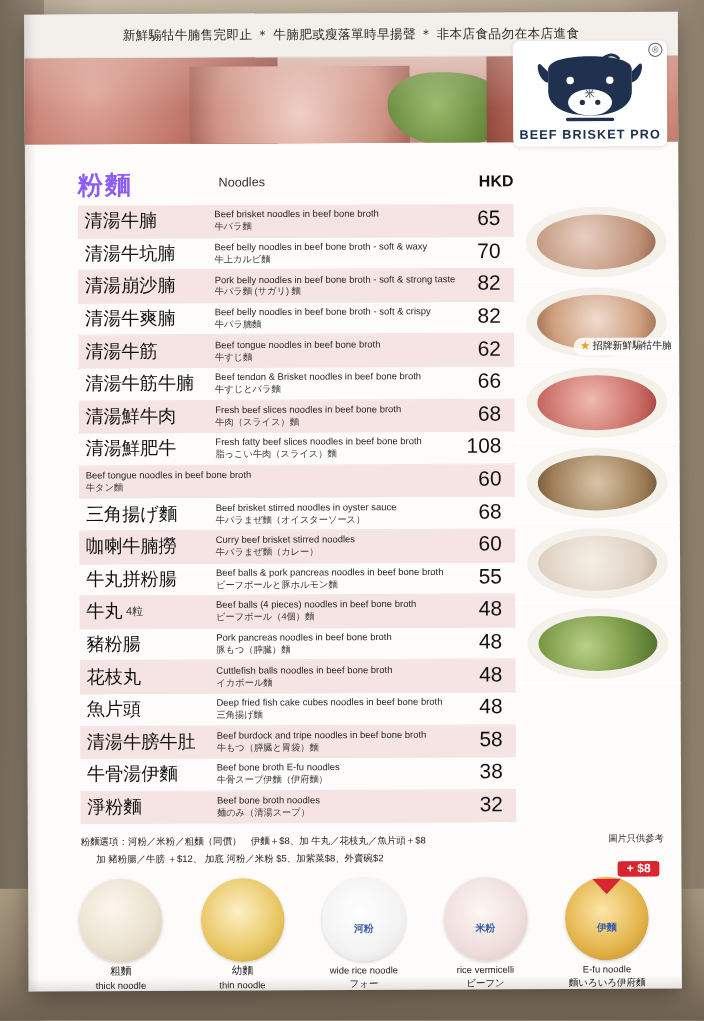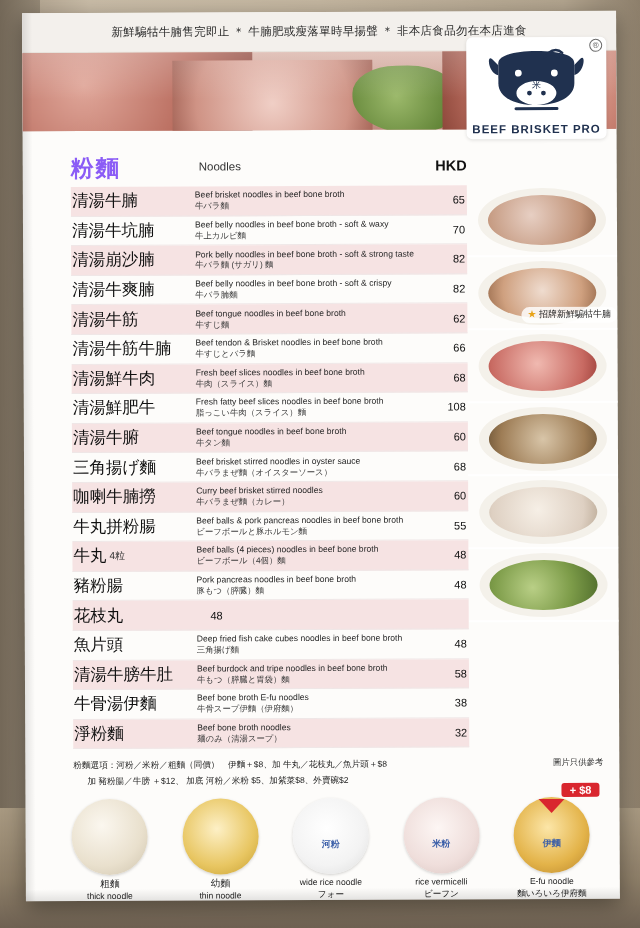--- a/index.html
+++ b/index.html
@@ -54,21 +54,21 @@
   #hero .shine { position:absolute; inset:0;
     background:linear-gradient(180deg, rgba(255,255,255,.22), rgba(255,255,255,0) 60%); }
 
   
   #logo-wrap { position:absolute; right:10px; top:26px; width:140px; text-align:center; z-index:6; }
   #logo-card { background:#ffffff; border-radius:6px; padding:6px 4px 4px;
     box-shadow:0 1px 4px rgba(0,0,0,.12); }
   #logo-badge { position:absolute; right:4px; top:2px; width:13px; height:13px;
     border:1px solid #6b6b6b; border-radius:50%; font-size:8px; line-height:11px; color:#555; }
   .cow { width:104px; height:72px; margin:0 auto; position:relative; }
-  #logo-text { font-size:11.5px; font-weight:bold; letter-spacing:1px; color:#20314f; margin-top:8px; }
+  #logo-text { font-size:11.5px; font-weight:bold; letter-spacing:1px; color:#20314f; margin-top:2px; }
 
   
   #content { position:absolute; left:0; top:118px; right:0; bottom:0; }
 
   
   #photo-col { position:absolute; right:0; top:55px; width:150px; }
   .food-photo { height:73px; position:relative; overflow:hidden; border-bottom:2px solid #fff; }
   .fp-plate { position:absolute; left:50%; top:50%; transform:translate(-50%,-50%);
     width:128px; height:64px; border-radius:50%; background:#f4f1ea; }
   .fp-inner { position:absolute; left:50%; top:50%; transform:translate(-50%,-50%);
@@ -83,28 +83,28 @@
   #head-cn { font-size:23px; font-weight:bold; color:#8b5cf6; letter-spacing:2px; }
   #head-en { position:absolute; left:128px; top:8px; font-size:11.5px; color:#333; }
   #head-hkd { position:absolute; right:0; top:6px; font-size:14.5px; font-weight:bold; color:#111; }
 
   
   #menu { position:absolute; left:48px; top:56px; right:150px; }
   .row { display:flex; align-items:stretch; height:29.6px;
          border-bottom:1px solid #efe7e7; }
   .row.alt { background:#f6e3e3; }
   .row .cn { width:118px; display:flex; align-items:center; gap:3px;
-             font-size:16.5px; color:#111; padding-left:1px; }
+             font-size:16.5px; color:#111; padding-left:6px; }
   .row .cn .qty { font-size:10px; color:#333; }
   .row .desc { flex:1; display:flex; flex-direction:column; justify-content:center;
                padding-left:6px; }
   .row .desc .en { font-size:8.6px; color:#262626; line-height:1.15; }
   .row .desc .jp { font-size:8.4px; color:#3a3a3a; line-height:1.2; }
   .row .price { width:34px; text-align:right; display:flex; align-items:center;
-                justify-content:flex-end; font-size:11px; color:#111; padding-right:2px; }
+                justify-content:flex-end; font-size:19px; color:#111; padding-right:12px; }
 
   
   #notes { position:absolute; left:48px; right:150px; top:626px; font-size:8.6px; color:#222; line-height:1.9; }
   #notes .n2 { padding-left:14px; }
   #photo-note { position:absolute; right:16px; top:628px; font-size:8.4px; color:#333; }
 
   
   #noodles { position:absolute; left:34px; right:18px; top:668px; height:130px;
              display:flex; justify-content:space-between; }
   .nd { width:100px; text-align:center; position:relative; }
@@ -290,24 +290,20 @@
             <span>清湯鮮肥牛</span>
             <span class="qty"></span>
           </div>
         <div class="desc">
             <span class="en">Fresh fatty beef slices noodles in beef bone broth</span>
             <span class="jp">脂っこい牛肉（スライス）麵</span>
           </div>
         <div class="price">108</div>
       </div>
       <div class="row alt">
-        <div class="cn">
-            <span>清湯牛腑</span>
-            <span class="qty"></span>
-          </div>
         <div class="desc">
             <span class="en">Beef tongue noodles in beef bone broth</span>
             <span class="jp">牛タン麵</span>
           </div>
         <div class="price">60</div>
       </div>
       <div class="row">
         <div class="cn">
             <span>三角揚げ麵</span>
             <span class="qty"></span>
@@ -359,20 +355,24 @@
         <div class="desc">
             <span class="en">Pork pancreas noodles in beef bone broth</span>
             <span class="jp">豚もつ（膵臓）麵</span>
           </div>
         <div class="price">48</div>
       </div>
       <div class="row alt">
         <div class="cn">
             <span>花枝丸</span>
             <span class="qty"></span>
+          </div>
+        <div class="desc">
+            <span class="en">Cuttlefish balls noodles in beef bone broth</span>
+            <span class="jp">イカボール麵</span>
           </div>
         <div class="price">48</div>
       </div>
       <div class="row">
         <div class="cn">
             <span>魚片頭</span>
             <span class="qty"></span>
           </div>
         <div class="desc">
             <span class="en">Deep fried fish cake cubes noodles in beef bone broth</span>

